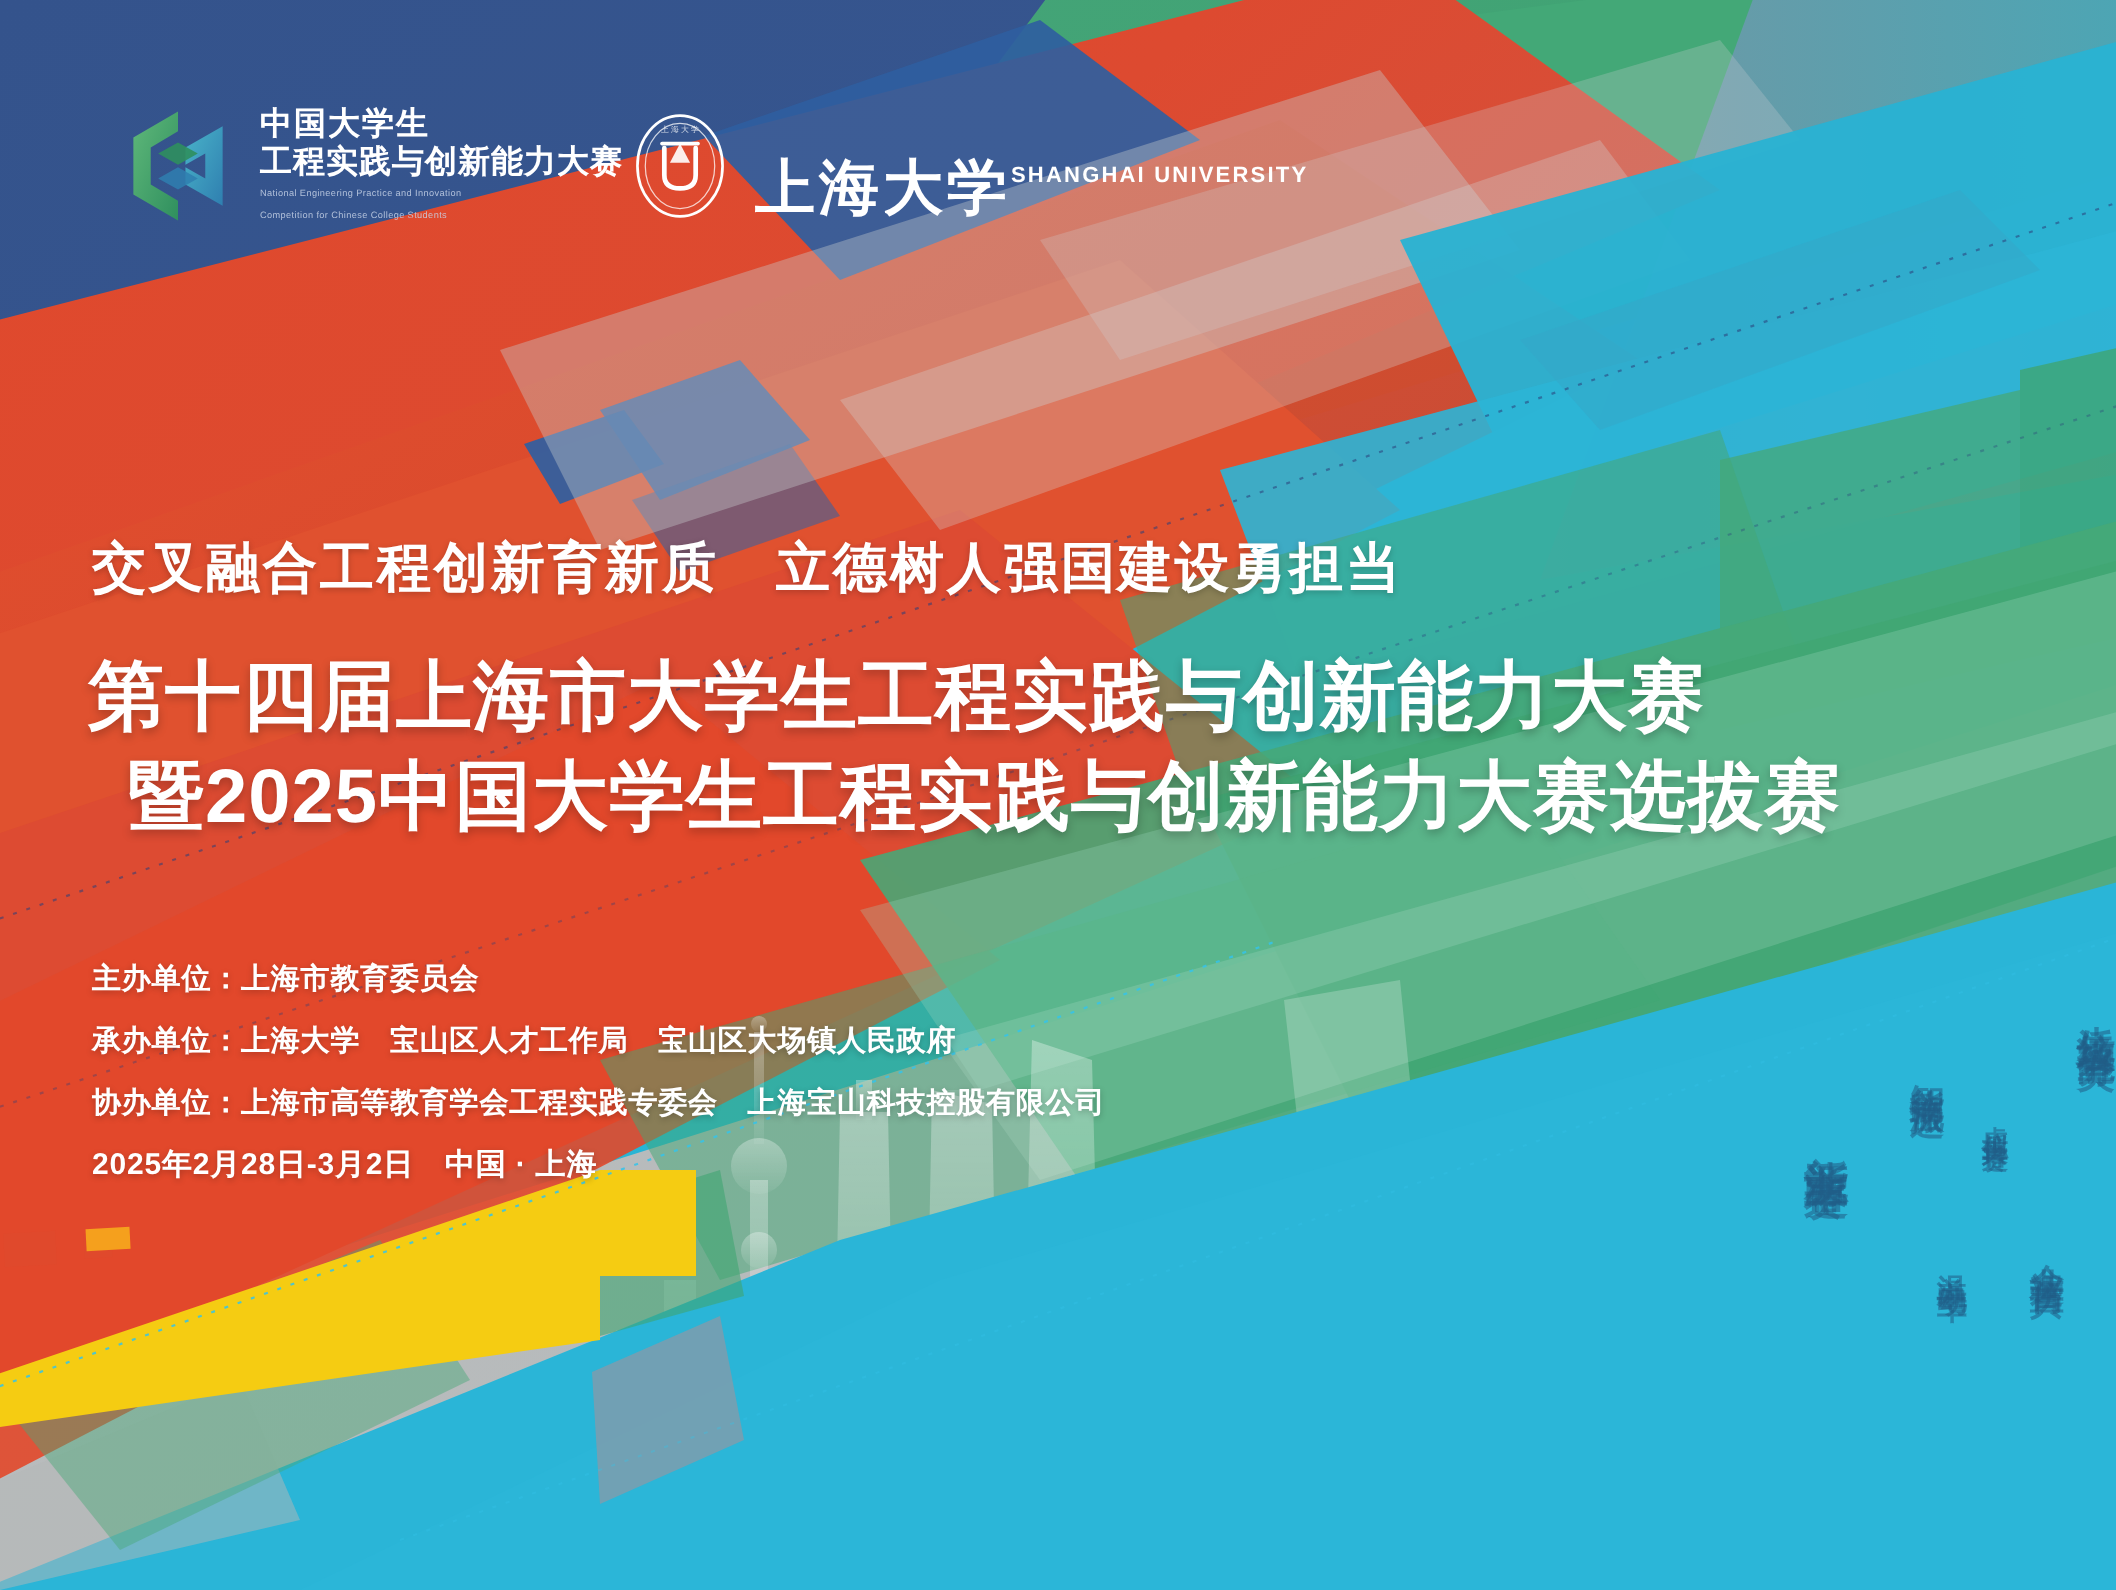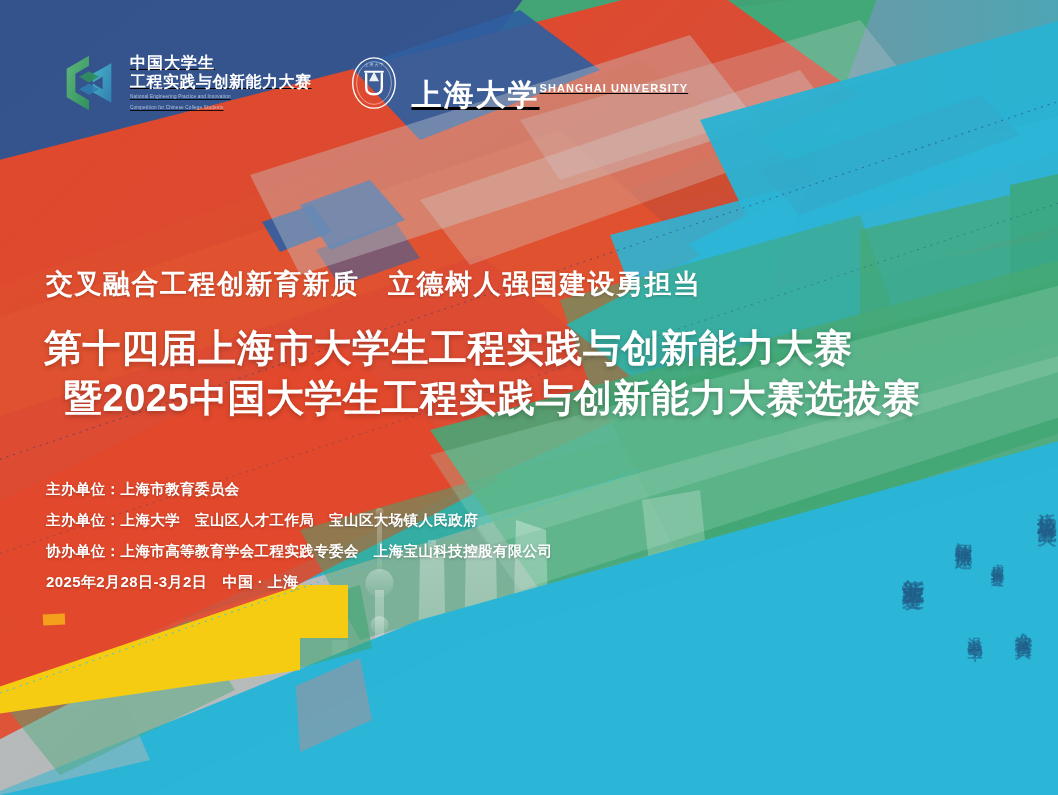--- a/index.html
+++ b/index.html
@@ -6,21 +6,21 @@
   #poster{
     position:relative;
     width:1058px;height:795px;
     overflow:hidden;
     background:#3a5a91;
     font-family:"Liberation Sans","DejaVu Sans",sans-serif;
     user-select:none;
   }
   #bg{position:absolute;inset:0;width:100%;height:100%;}
   
-  .logo-row{position:absolute;left:58px;top:52px;display:flex;gap:34px;z-index:30;text-decoration:underline;}
+  .logo-row{position:absolute;left:58px;top:52px;display:flex;z-index:30;}
   .logo{display:flex;align-items:center;gap:10px;}
   .ceec-mark{width:62px;height:62px;flex:0 0 auto;}
   .ceec-txt{display:flex;flex-direction:column;justify-content:center;line-height:1;}
   .ceec-l1{font-size:16px;font-weight:bold;color:#fff;letter-spacing:1px;}
   .ceec-l2{font-size:16px;font-weight:bold;color:#fff;letter-spacing:.5px;margin-top:3px;}
   .ceec-en{font-size:4.6px;color:#c8d4e8;margin-top:4px;letter-spacing:.2px;line-height:1.45;opacity:.85;}
   .shu-mark{width:56px;height:56px;flex:0 0 auto;}
   .shu-txt{display:flex;line-height:1;margin-top:23px;}
   .shu-cn{font-size:30px;font-weight:bold;color:#fff;letter-spacing:2px;font-family:"Liberation Serif","DejaVu Serif",serif;}
   .shu-en{font-size:11px;color:#fff;letter-spacing:1.1px;margin-top:3px;font-weight:bold;}
@@ -245,21 +245,21 @@
     </div>
 
   </div>
 
   <div class="slogan">交叉融合工程创新育新质　立德树人强国建设勇担当</div>
   <div class="title1">第十四届上海市大学生工程实践与创新能力大赛</div>
   <div class="title2">暨2025中国大学生工程实践与创新能力大赛选拔赛</div>
 
   <div class="orgs">
     <div class="orgline">主办单位：上海市教育委员会</div>
-    <div class="orgline">主办单位：上海大学　宝山区人才工作局　宝山区大场镇人民政府</div>
+    <div class="orgline">承办单位：上海大学　宝山区人才工作局　宝山区大场镇人民政府</div>
     <div class="orgline">协办单位：上海市高等教育学会工程实践专委会　上海宝山科技控股有限公司</div>
     <div class="dateline">2025年2月28日-3月2日　中国 · 上海</div>
   </div>
 
   <div id="tracks">
       <div class="vtrack" style="left: 898px; top: 560px; font-size: 22px;">新能源车赛道</div>
       <div class="vtrack" style="left: 952px; top: 528px; font-size: 17px;">智能物流搬运</div>
       <div class="vtrack" style="left: 988px; top: 553px; font-size: 13px;">虚拟仿真赛道</div>
       <div class="vtrack" style="left: 965px; top: 625px; font-size: 15px;">温差电动车</div>
       <div class="vtrack" style="left: 1012px; top: 618px; font-size: 17px;">企业运营仿真</div>

